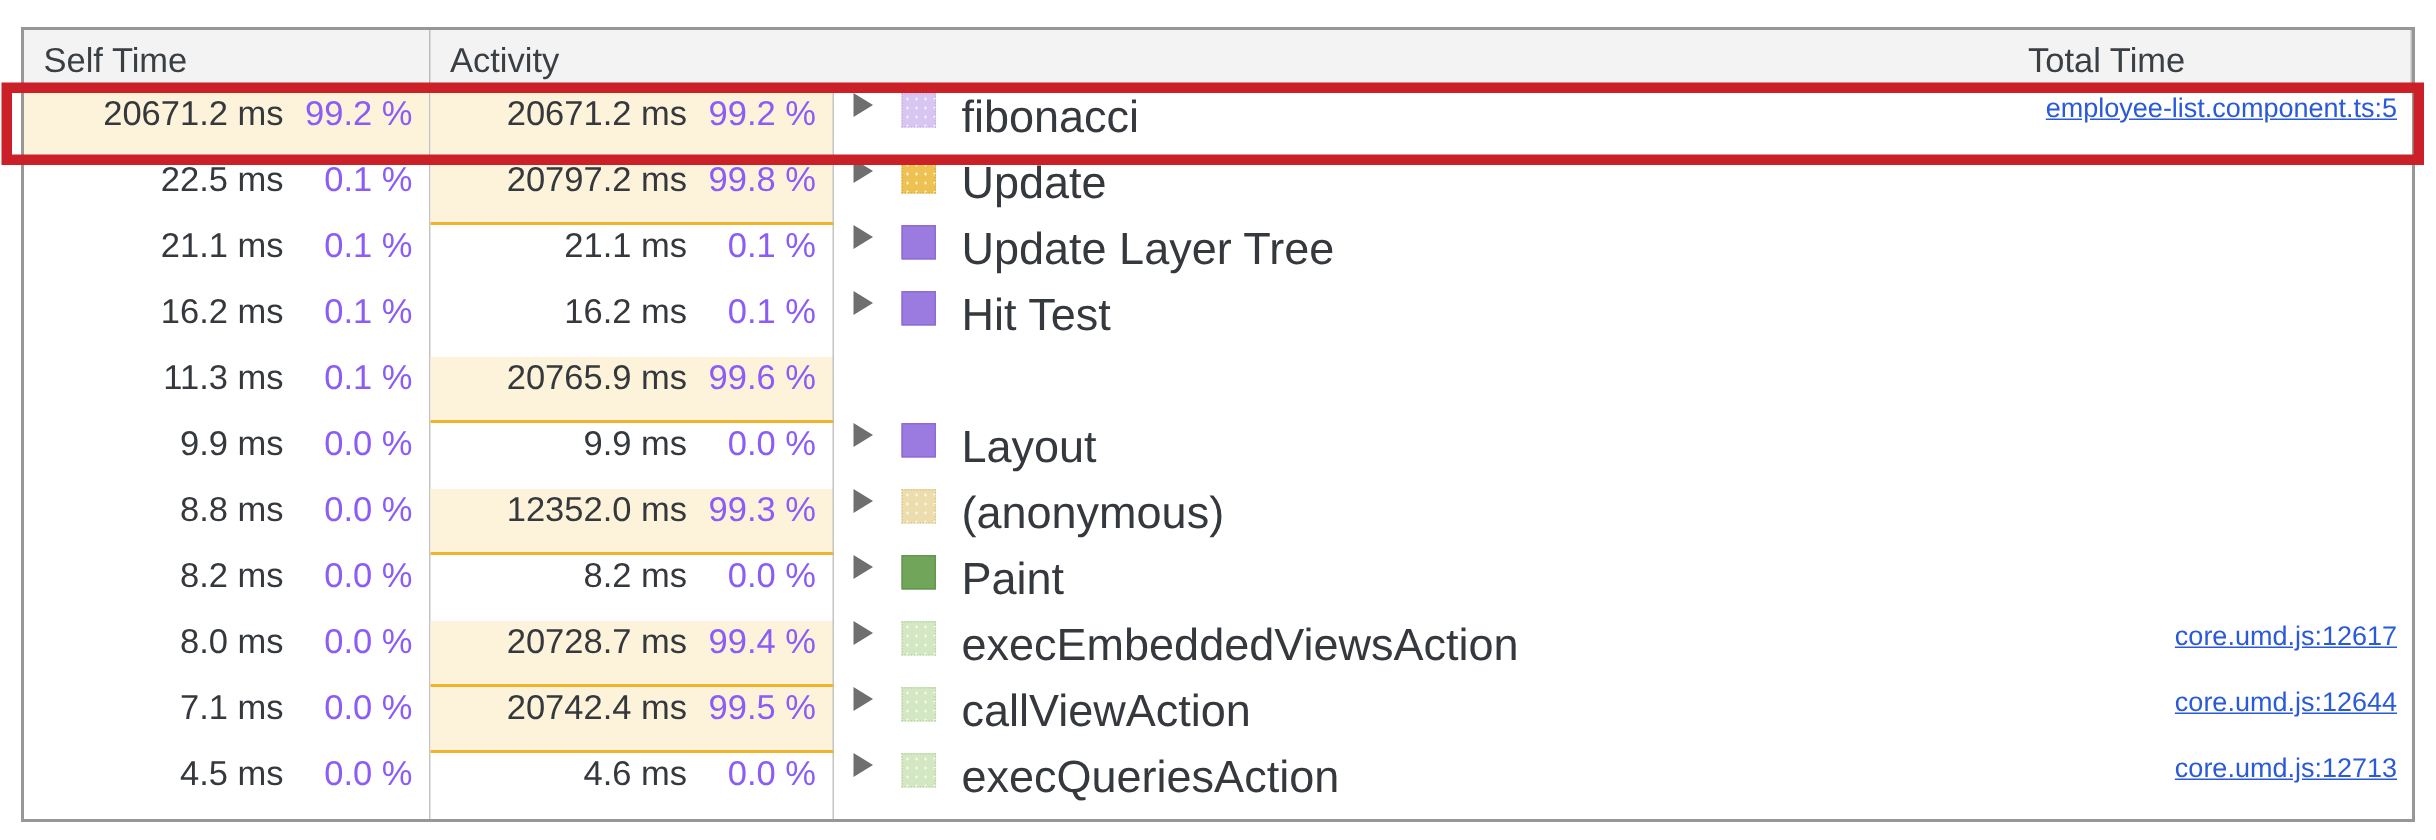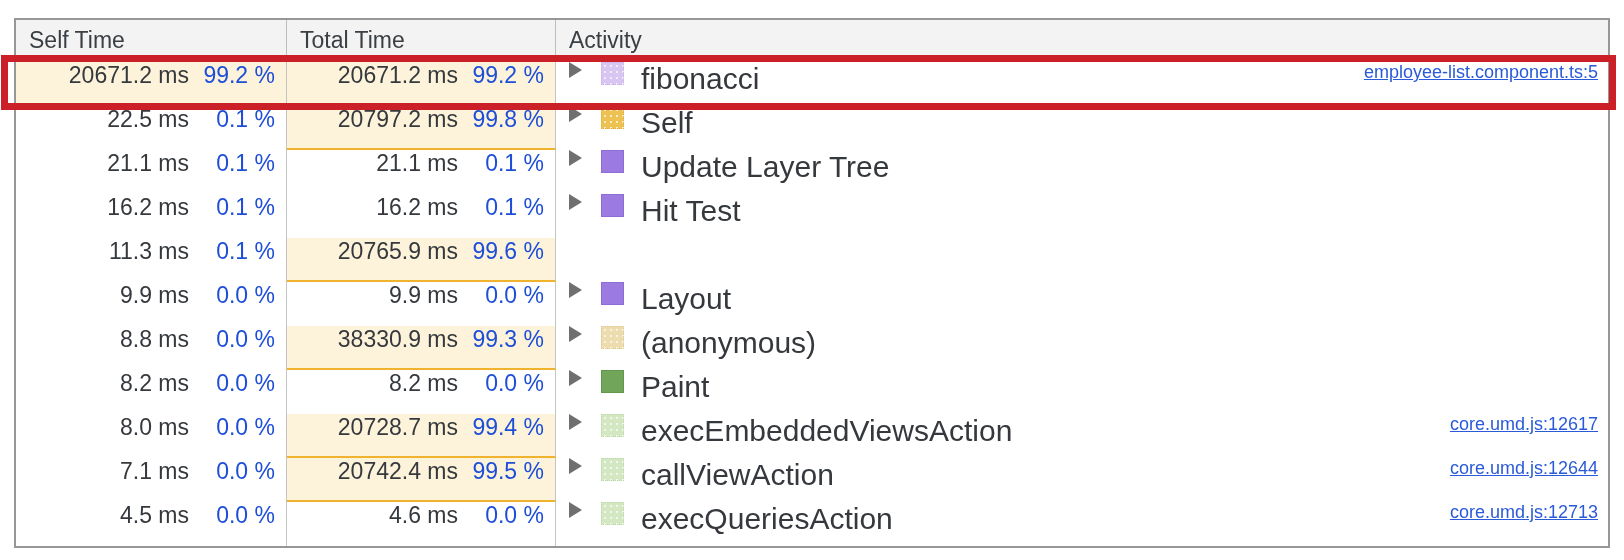--- a/index.html
+++ b/index.html
@@ -20,21 +20,21 @@
   .row { display: flex; height: 44px; }
   .cell { display: flex; align-items: flex-start; }
   .cell.num { justify-content: flex-end; padding-right: 11px; position: relative; }
   .cell.c-self  { width: 271px; border-right: 1px solid #c4c4c4; }
   .cell.c-total { width: 269px; border-right: 1px solid #c4c4c4; }
   .cell.c-act   { flex: 1; overflow: hidden; }
 
   .cell.num.hl { background: #fdf3da; border-bottom: 2px solid #efb32e; }
 
   .ms  { font-size: 23px; color: #35393d; text-align: right; }
-  .pct { font-size: 23px; color: #1d4ed8; width: 86px; text-align: right; }
+  .pct { font-size: 23px; color: #8b5cf6; width: 86px; text-align: right; }
 
   .tri { width: 0; height: 0; border-left: 13px solid #6f6f6f;
     border-top: 8px solid transparent; border-bottom: 8px solid transparent;
     margin-left: 13px; flex: none; }
   .type-icon { width: 23px; height: 23px; margin-left: 19px; flex: none;
     border: 1px solid transparent; }
   .type-icon.dotted { border-style: dotted;
     background-image: radial-gradient(rgba(255,255,255,0.8) 16%, transparent 20%);
     background-size: 6px 6px; }
   .act-label { font-size: 30px; color: #35393d; margin-left: 17px; white-space: nowrap; }
@@ -44,22 +44,22 @@
   .red-box { position: absolute; left: 1px; top: 55px; width: 1615px; height: 55px;
     border: 7px solid #cb2027; pointer-events: none; z-index: 5; }
 </style>
 </head>
 <body>
 
 <div class="wrap">
   <div class="tbl">
     <div class="hdr">
       <div class="hcell c-self">Self Time</div>
+      <div class="hcell c-act">Activity</div>
       <div class="hcell c-total">Total Time</div>
-      <div class="hcell c-act">Activity</div>
     </div>
     <div id="rows">
   <div class="row">
     <div class="cell num c-self hl">
       <span class="ms">20671.2 ms</span>
       <span class="pct">99.2 %</span>
     </div>
     <div class="cell num c-total hl">
       <span class="ms">20671.2 ms</span>
       <span class="pct">99.2 %</span>
@@ -77,21 +77,21 @@
       <span class="ms">22.5 ms</span>
       <span class="pct">0.1 %</span>
     </div>
     <div class="cell num c-total hl">
       <span class="ms">20797.2 ms</span>
       <span class="pct">99.8 %</span>
     </div>
     <div class="cell c-act">
       <span class="tri"></span>
       <span class="type-icon dotted" style="background-color: rgb(237, 194, 83); border-color: rgb(223, 175, 64);"></span>
-      <span class="act-label">Self</span>
+      <span class="act-label">Update</span>
 
     </div>
   </div>
 
   <div class="row">
     <div class="cell num c-self">
       <span class="ms">21.1 ms</span>
       <span class="pct">0.1 %</span>
     </div>
     <div class="cell num c-total">
@@ -150,21 +150,21 @@
 
     </div>
   </div>
 
   <div class="row">
     <div class="cell num c-self">
       <span class="ms">8.8 ms</span>
       <span class="pct">0.0 %</span>
     </div>
     <div class="cell num c-total hl">
-      <span class="ms">38330.9 ms</span>
+      <span class="ms">12352.0 ms</span>
       <span class="pct">99.3 %</span>
     </div>
     <div class="cell c-act">
       <span class="tri"></span>
       <span class="type-icon dotted" style="background-color: rgb(236, 220, 174); border-color: rgb(221, 201, 143);"></span>
       <span class="act-label">(anonymous)</span>
     </div>
   </div>
 
   <div class="row">

